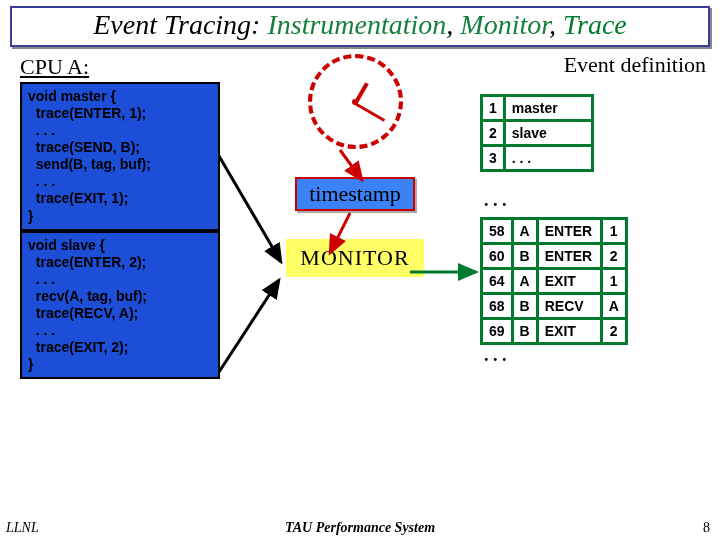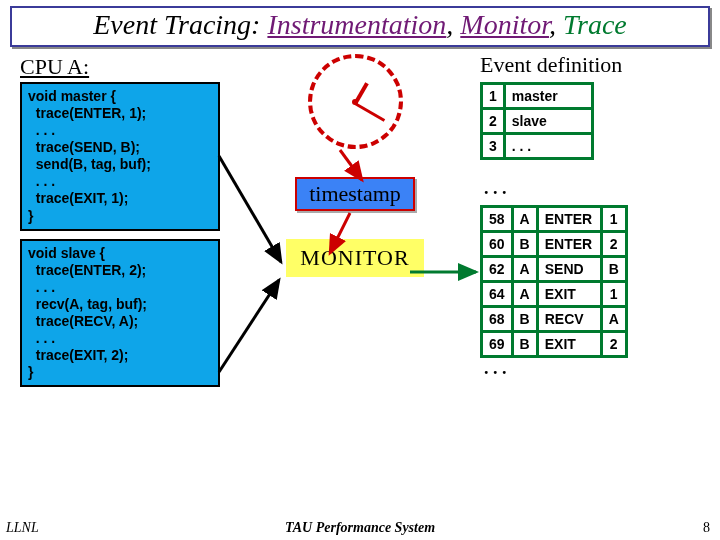--- a/index.html
+++ b/index.html
@@ -23,21 +23,21 @@
     box-shadow: 2px 2px 0 #888;
     padding: 2px 8px 4px 8px;
     text-align: center;
     font-style: italic;
     font-size: 28px;
     line-height: 1.1;
     background: #fff;
     position: relative;
   }
   .title-box .t1 { color: #000; text-align: center; }
-  .title-box .t2 { color: #701a75; text-decoration: underline; }
+  .title-box .t2 { color: #15803d; }
   .title-box .t3 { color: #007a2f; font-family: Liberation Serif, serif; }
   .logo {
     position: absolute;
     top: 6px; right: 12px;
     width: 26px; height: 26px;
     border: 1px solid #888;
     background: #f6f6f6;
   }
   .logo::before {
     content: "";
@@ -60,22 +60,21 @@
     margin: 2px 0 2px 0;
   }
   .code-box {
     border: 2px solid #000;
     width: 200px;
     font-family: Arial, Helvetica, sans-serif;
     font-size: 14px;
     font-weight: bold;
     padding: 4px 6px;
     line-height: 1.22;
-    background: #0ea5e9;
-    margin-bottom: 8px;
+    background: #1d4ed8;
     white-space: pre;
   }
 
   .left-col {
     position: absolute;
     left: 10px; top: 0; width: 210px;
   }
 
   .center-col {
     position: absolute;
@@ -128,21 +127,22 @@
     position: absolute;
     pointer-events: none;
   }
 
   .right-col {
     position: absolute;
     left: 470px; top: 0; width: 226px;
   }
   .evdef-title {
     font-size: 22px;
-    margin-bottom: 4px;
+    margin-bottom: 16px;
+    text-align: right;
   }
   .deftable, .tracetable {
     border-collapse: collapse;
     background: #fff;
   }
   .deftable td, .tracetable td {
     border: 3px solid #007a2f;
     font-family: Arial, Helvetica, sans-serif;
     font-size: 14px;
     font-weight: bold;
@@ -296,26 +296,20 @@
               <td class="ev">ENTER</td>
               <td class="ar">1</td>
             </tr>
         <tr>
               <td class="tm">60</td>
               <td class="cp">B</td>
               <td class="ev">ENTER</td>
               <td class="ar">2</td>
             </tr>
         <tr>
-              <td class="tm">62</td>
-              <td class="cp">A</td>
-              <td class="ev">SEND</td>
-              <td class="ar">B</td>
-            </tr>
-        <tr>
               <td class="tm">64</td>
               <td class="cp">A</td>
               <td class="ev">EXIT</td>
               <td class="ar">1</td>
             </tr>
         <tr>
               <td class="tm">68</td>
               <td class="cp">B</td>
               <td class="ev">RECV</td>
               <td class="ar">A</td>

